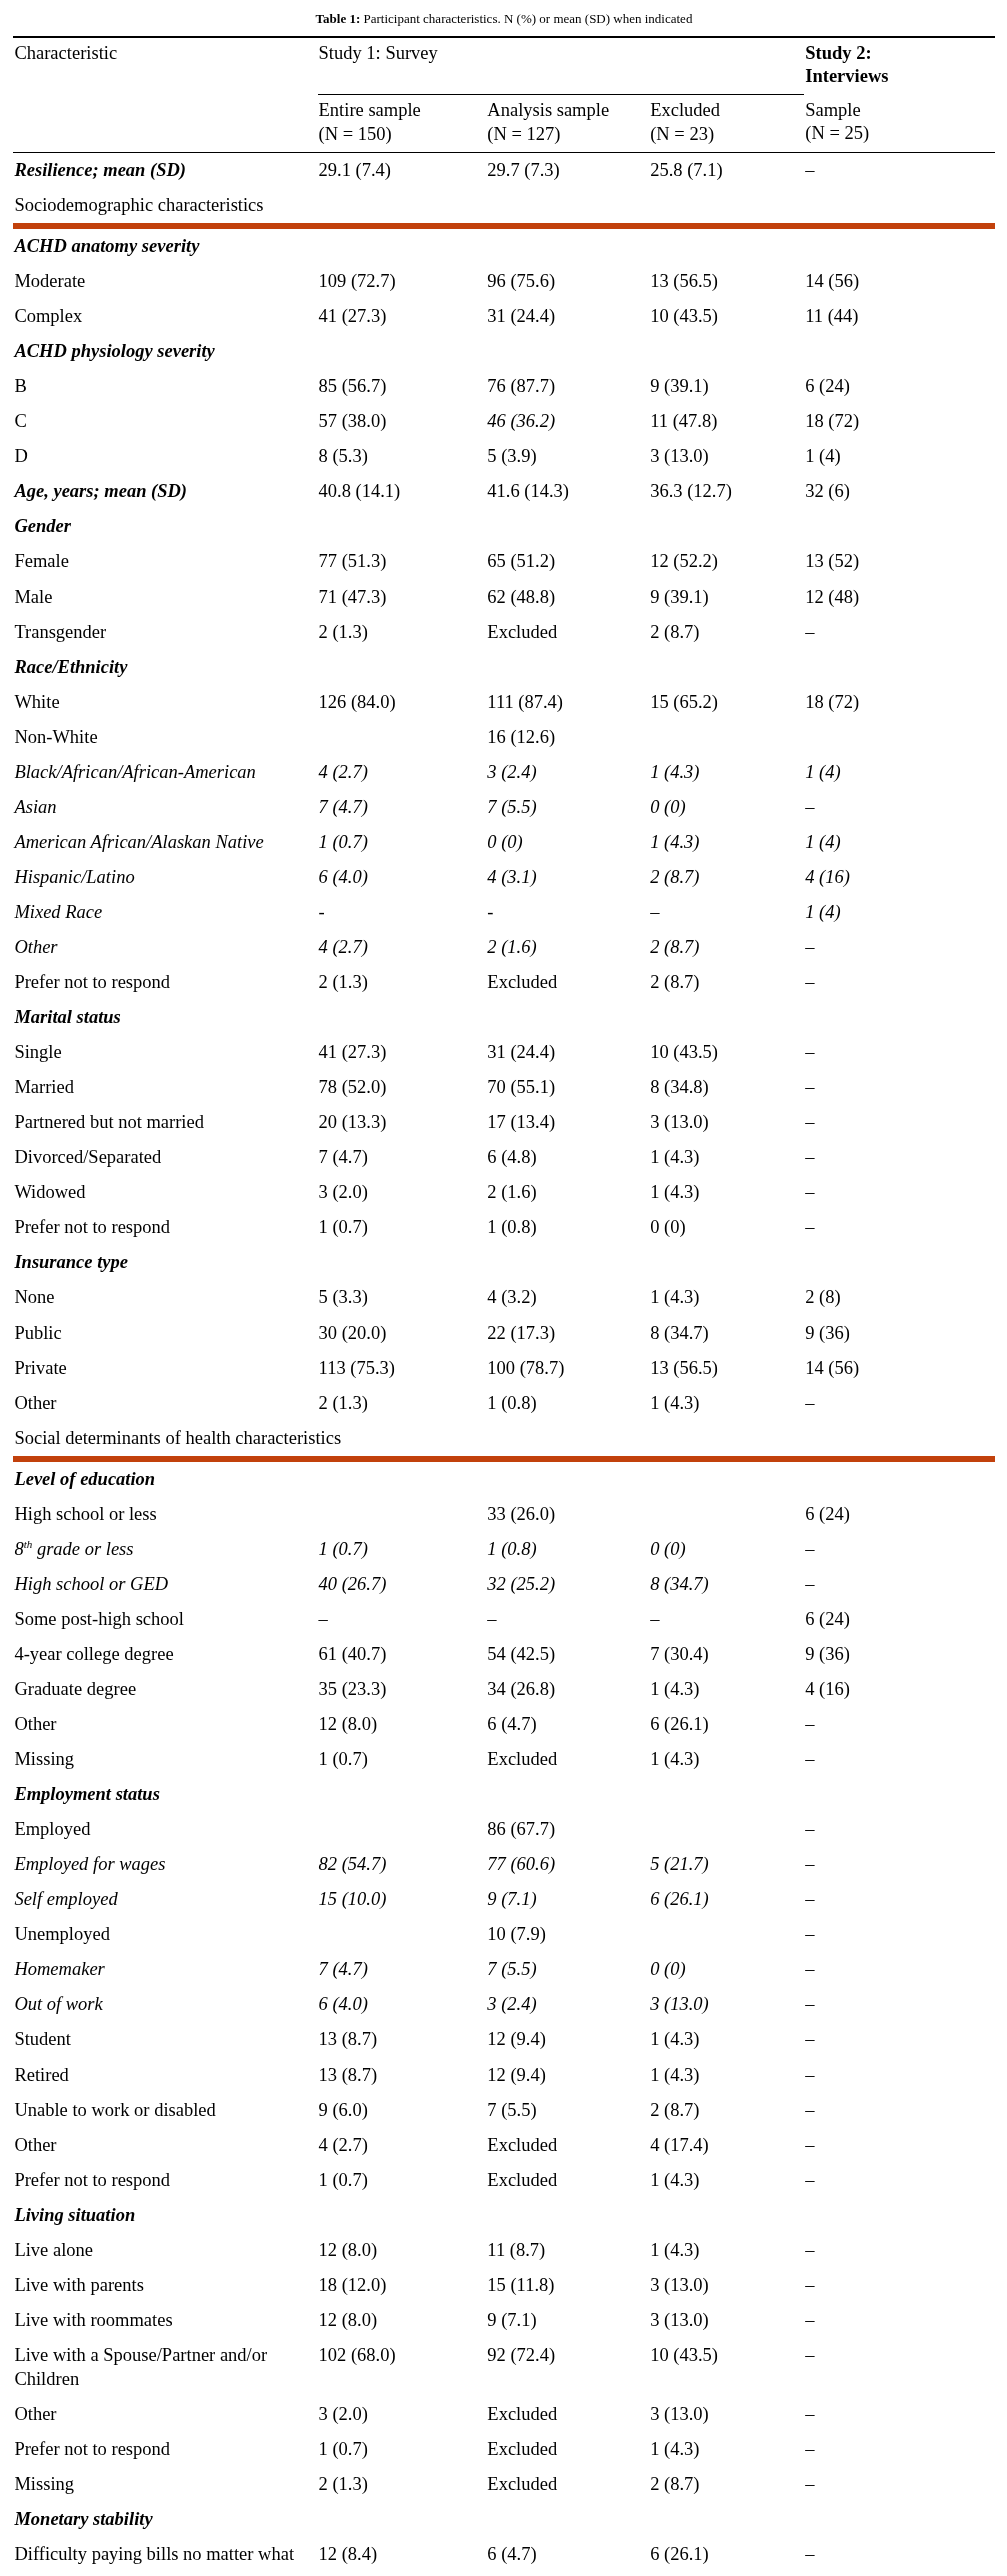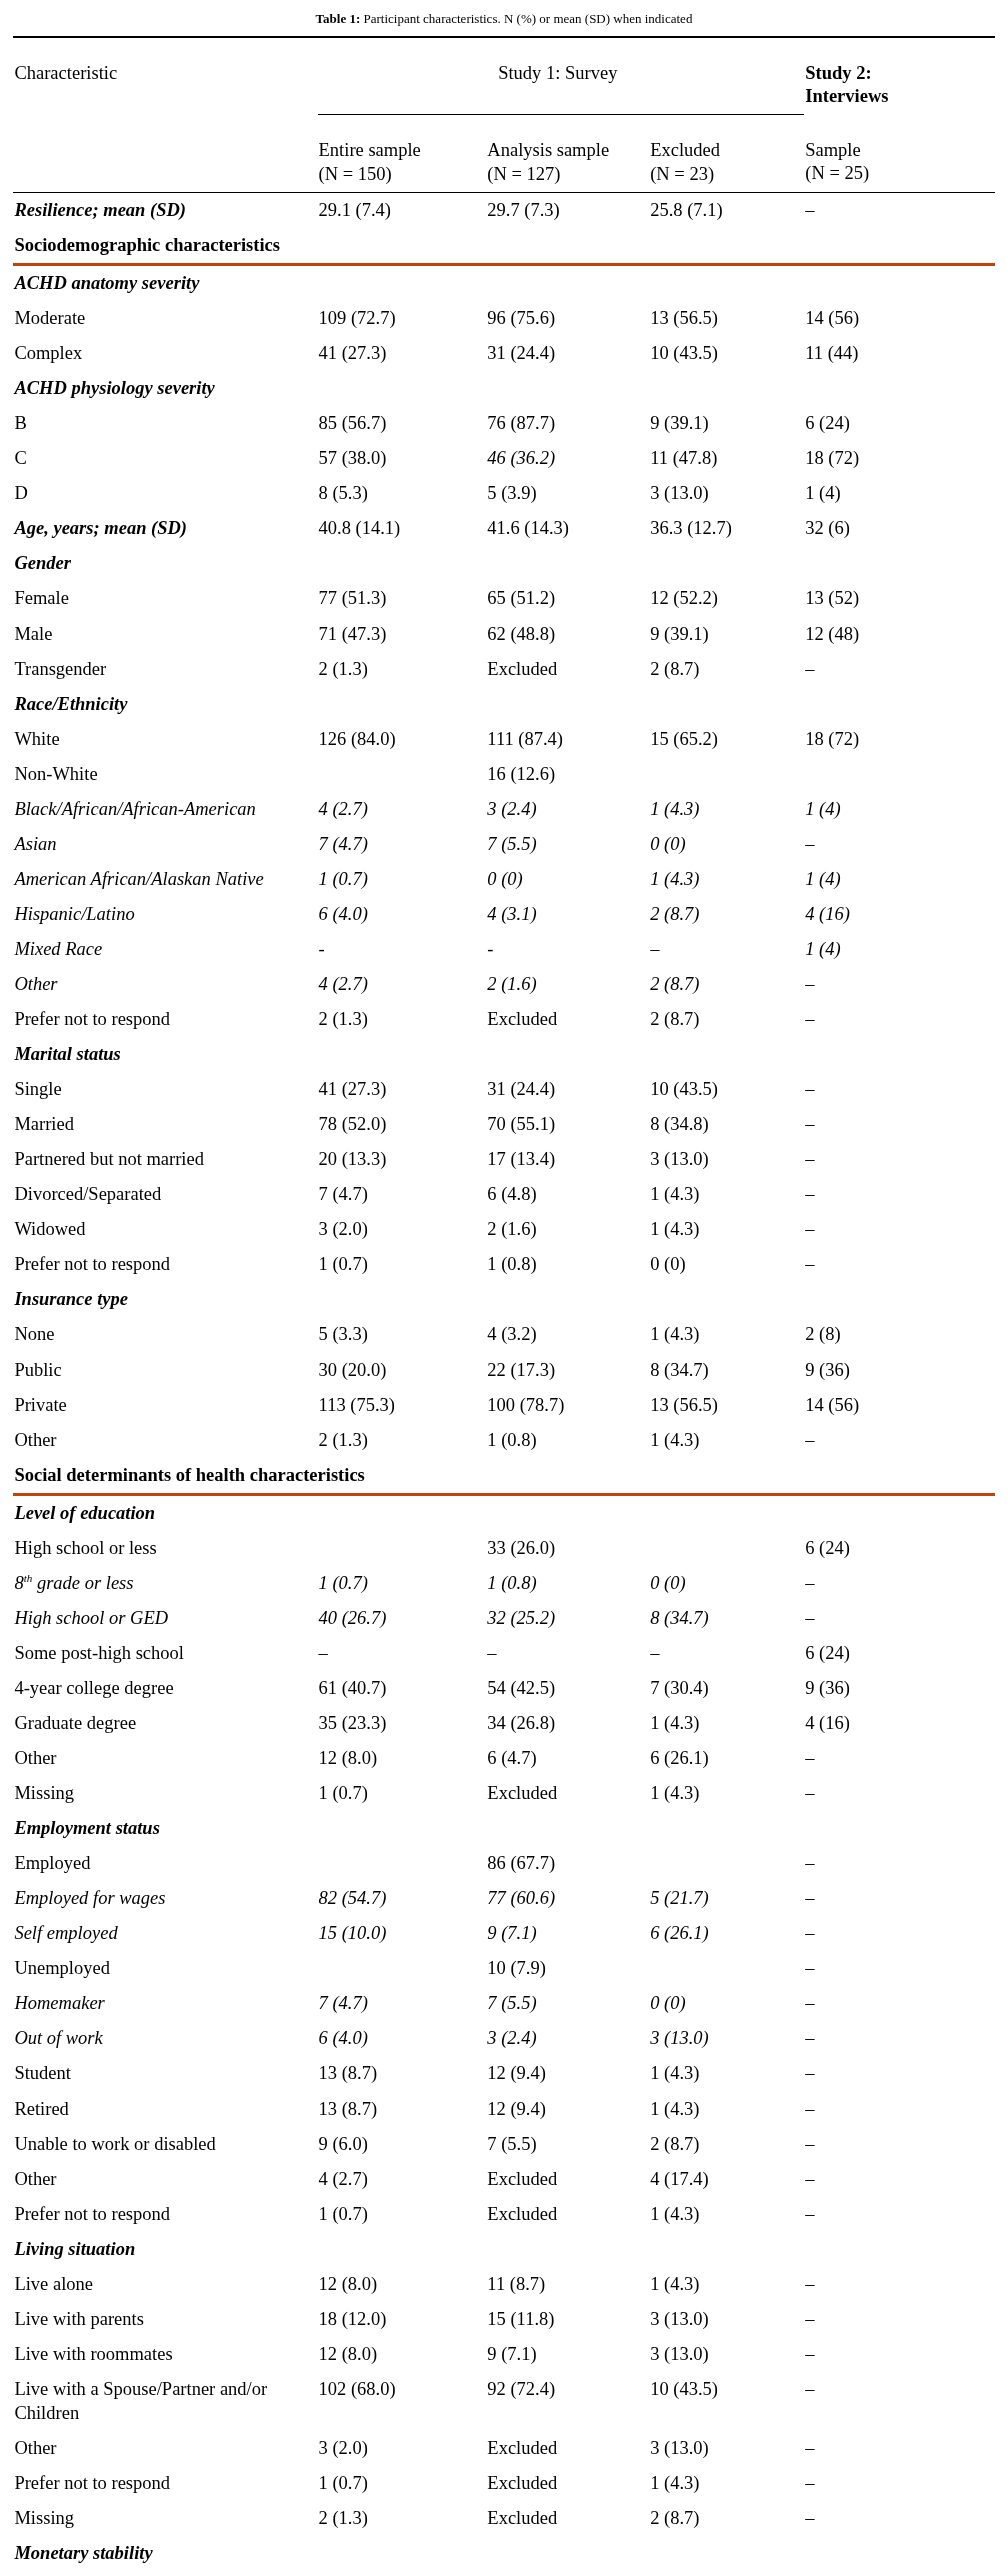--- a/index.html
+++ b/index.html
@@ -28,28 +28,28 @@
   col.c2 { width: 17.2%; }
   col.c3 { width: 16.6%; }
   col.c4 { width: 15.8%; }
   col.c5 { width: 19.4%; }
   th, td {
     text-align: left;
     vertical-align: top;
     font-weight: normal;
     padding: 5.7px 7.2px 5.7px 1px;
   }
-  thead th { padding-top: 24px; }
+  thead th { padding-top: 4px; }
   th.charhead { border-bottom: 1.5px solid #000; }
-  th.study1 { border-bottom: 1px solid #000; text-align: center; }
+  th.study1 { border-bottom: 1px solid #000; }
   th.study2 { white-space: pre-line; font-weight: bold; }
   tr.subhead th { border-bottom: 1.5px solid #000; white-space: pre-line; }
   td.section {
-    font-weight: bold;
-    border-bottom: 3px solid #c2410c;
+    font-weight: normal;
+    border-bottom: 6px solid #c2410c;
     margin-left: 37px;
   }
   td.char.bold { font-weight: bold; font-style: italic; }
   .italic { font-style: italic; }
   sup { font-size: 60%; line-height: 0; }
 </style>
 </head>
 <body>
 
 <div class="page">

